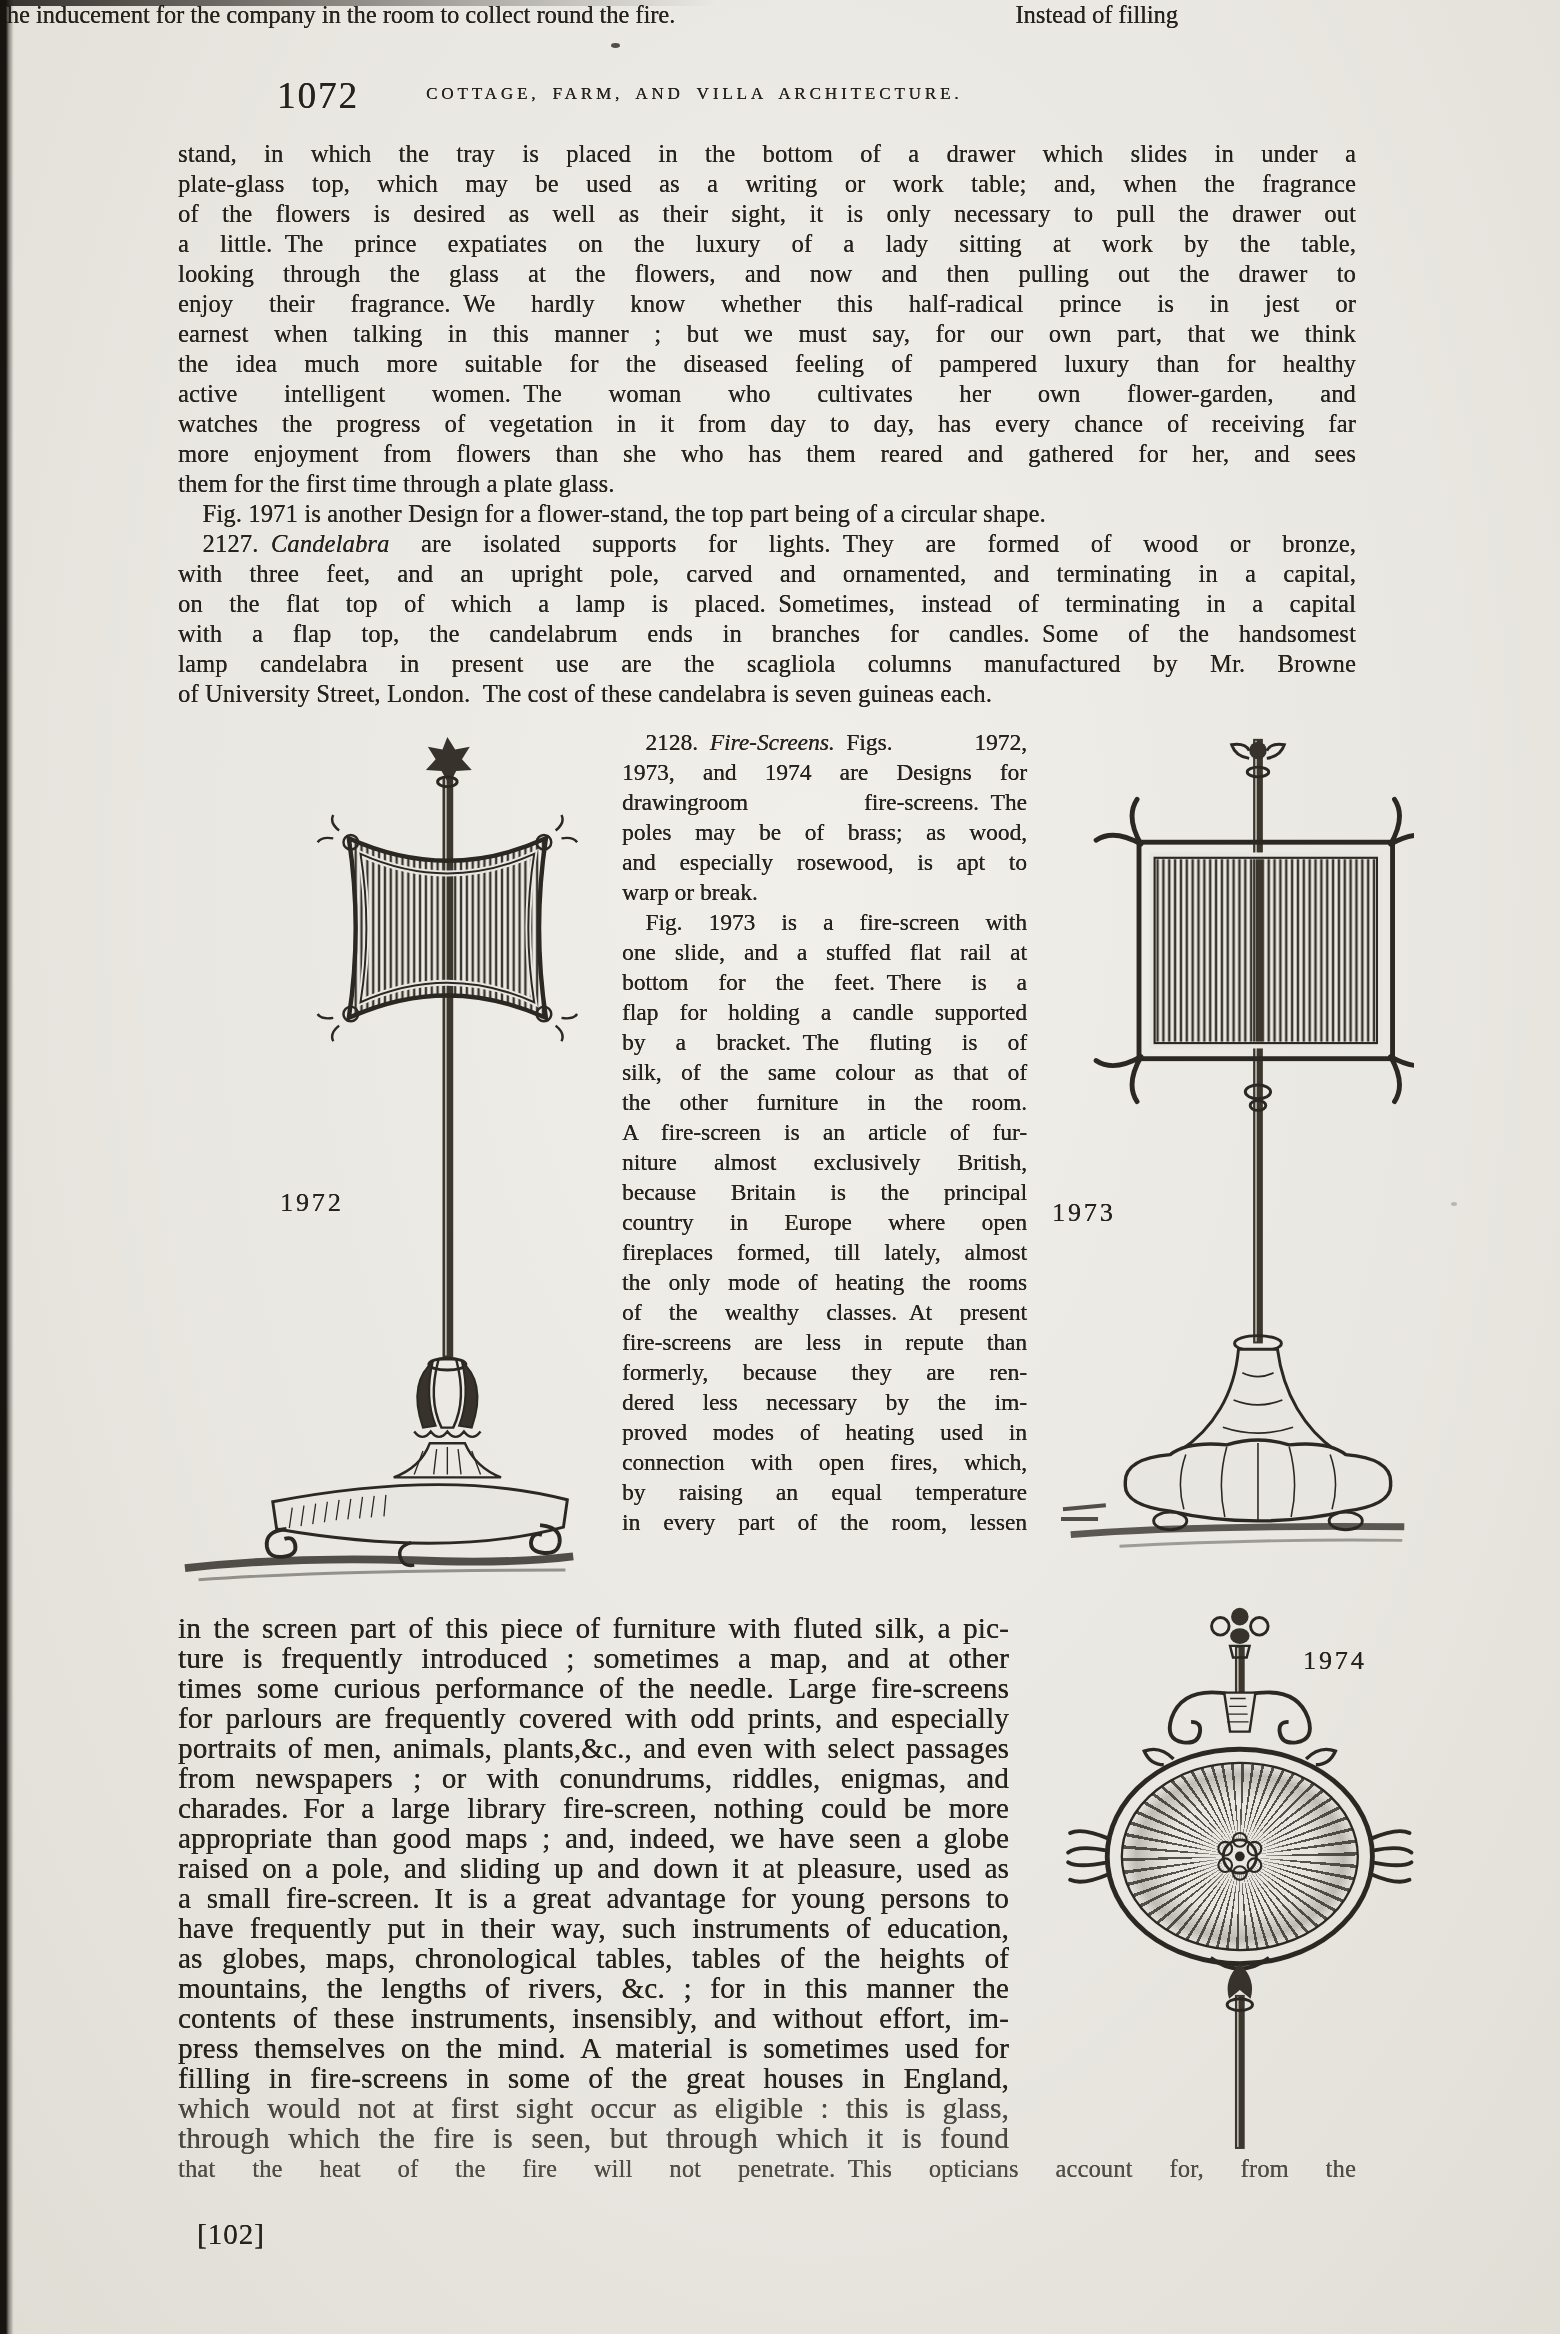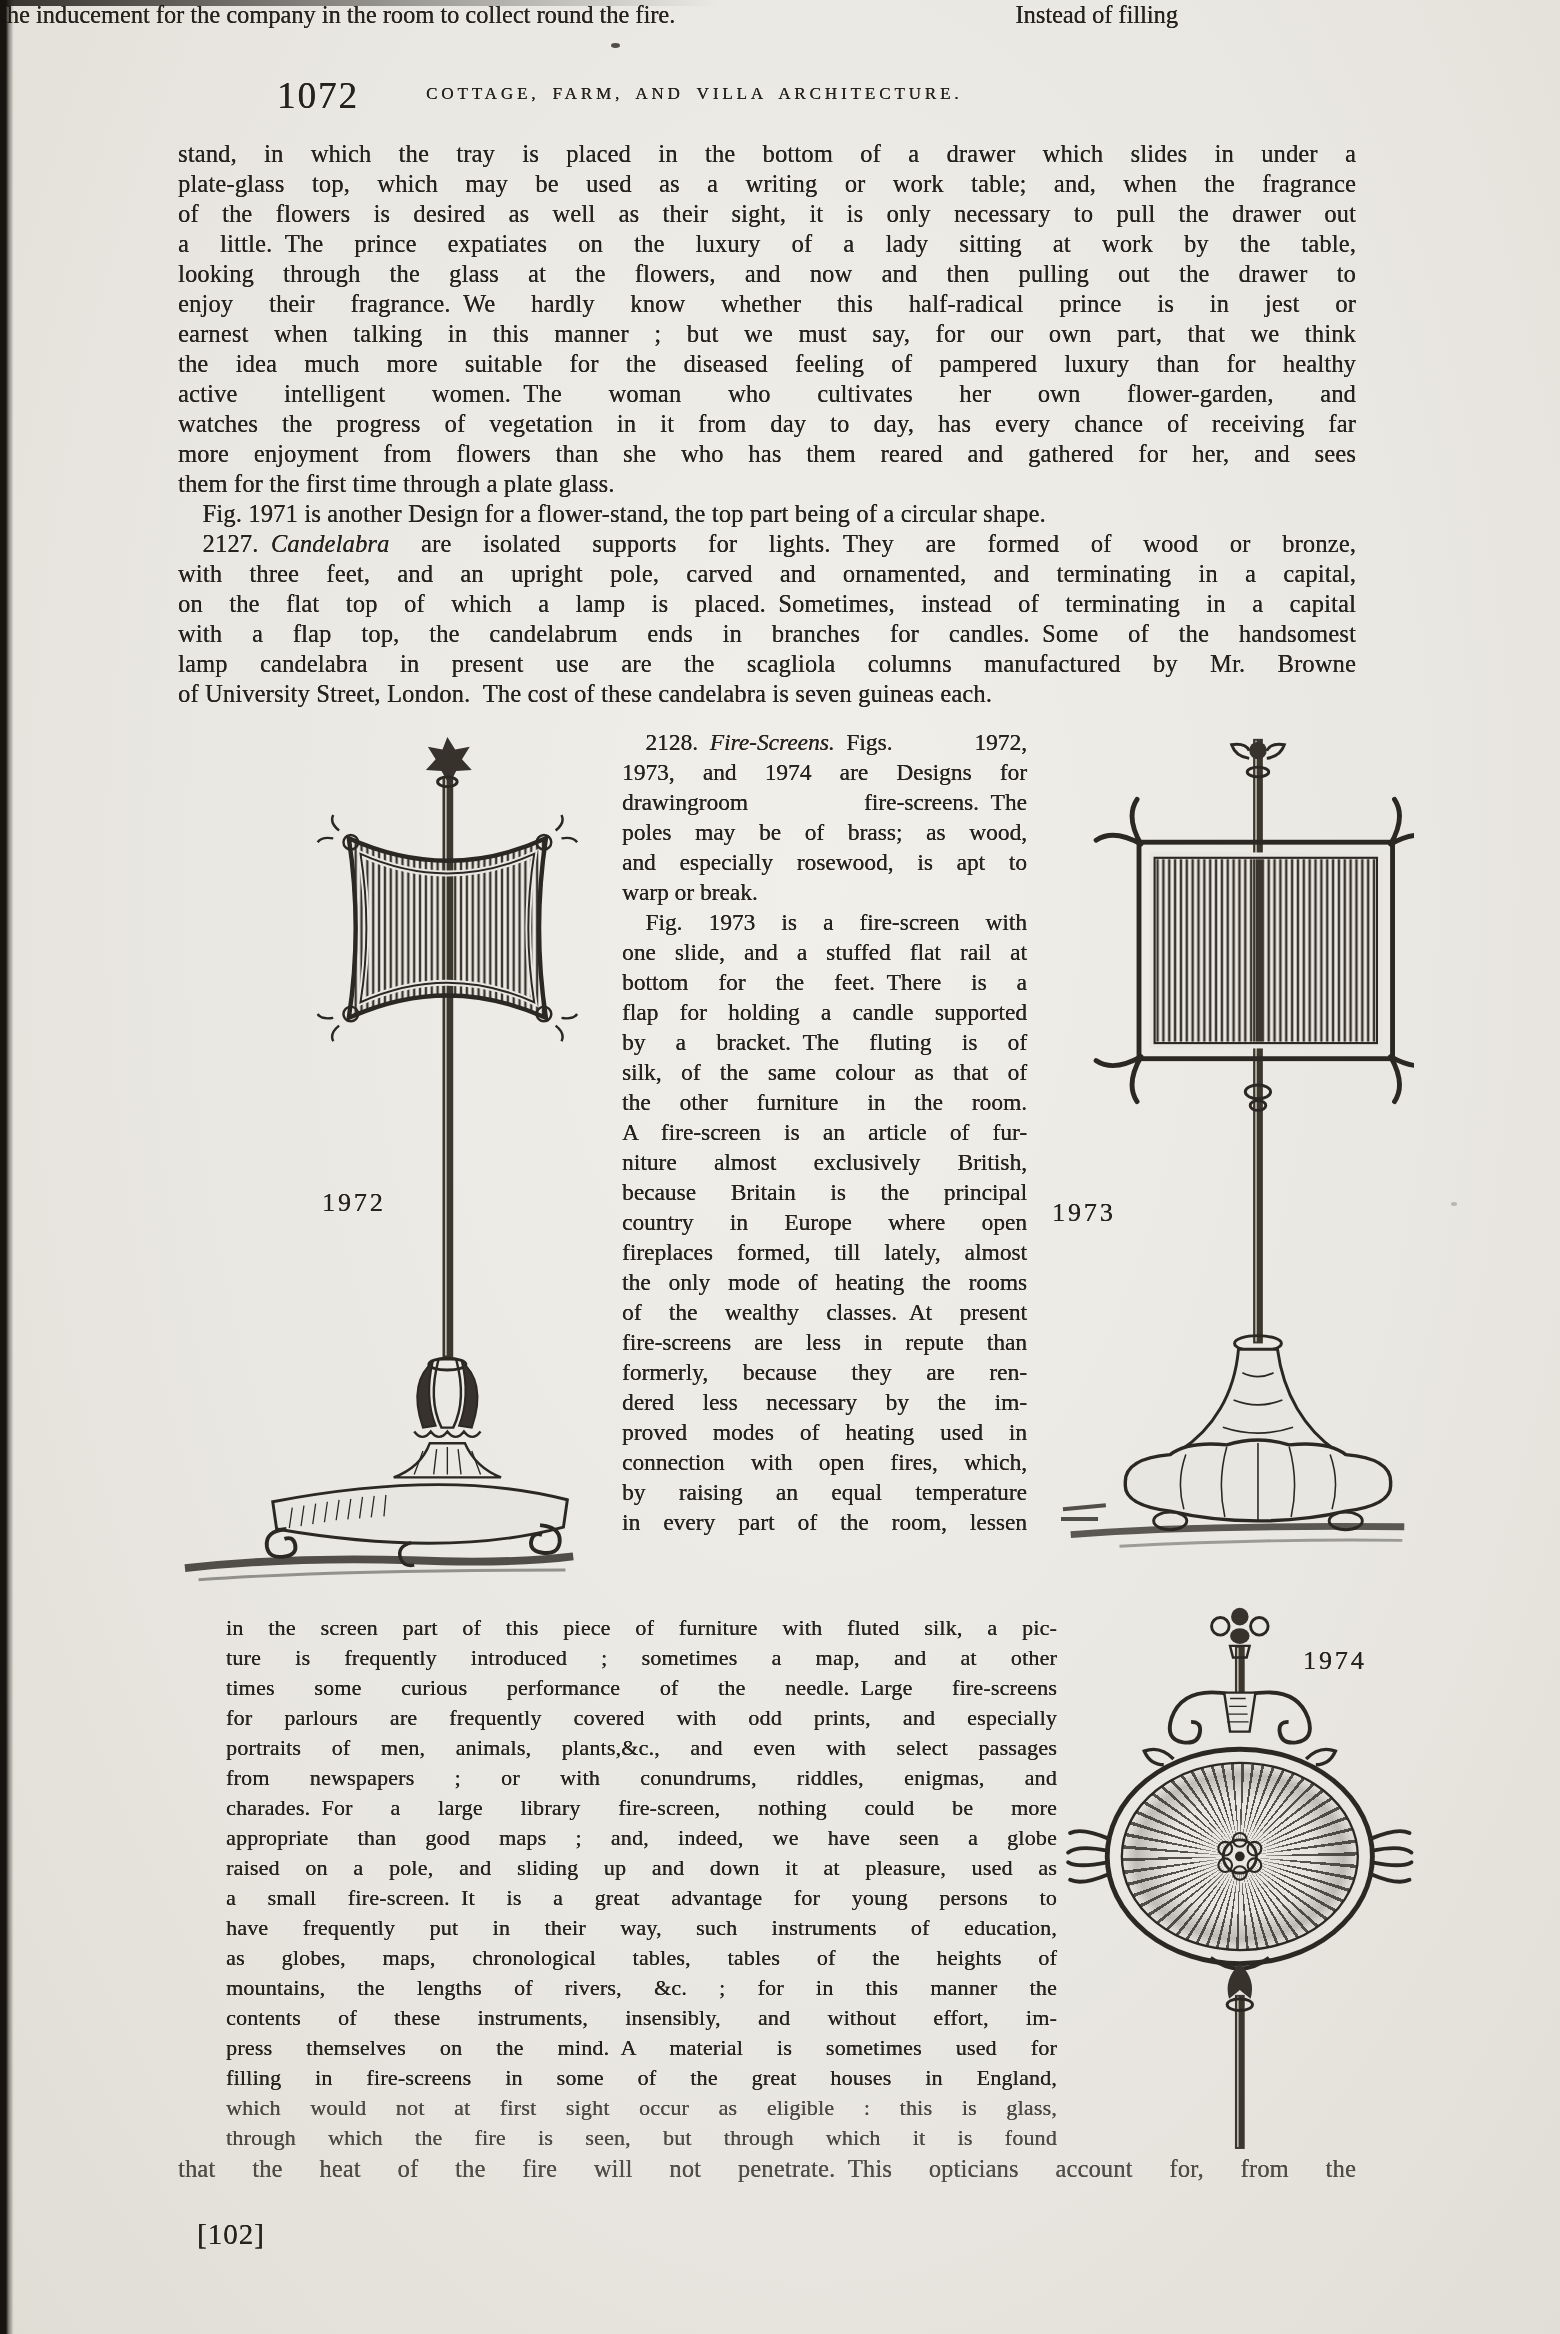--- a/index.html
+++ b/index.html
@@ -22,21 +22,21 @@
   
   .pagenum { position:absolute; left:277px; top:74px; font-size:37px; letter-spacing:2px; }
   .runtitle { position:absolute; left:426px; top:84px; font-size:17px; letter-spacing:3.9px; word-spacing:4.9px; }
   .signature { position:absolute; left:197px; top:2218px; font-size:29px; letter-spacing:1px; }
   
   .block { position:absolute; letter-spacing:0.2px; }
   .intro     { left:178px; top:139px;  width:1178px; font-size:24.4px; line-height:30px; }
   .midcol    { left:602px; top:727px;  width:405px;  font-size:23.4px; line-height:30px; letter-spacing:0;margin-left:20px; }
   .transition{ left:178px; top:1581px; width:1178px; font-size:24.4px; line-height:30px;
                display:flex; justify-content:space-between; white-space:nowrap; }
-  .lowcol    { left:178px; top:1613px; width:831px;  font-size:22px; line-height:30px;margin-left:48px; }
+  .lowcol    { left:178px; top:1613px; width:831px;  font-size:29px; line-height:30px; }
   .finalline { left:178px; top:2154px; width:1178px; font-size:24.4px; line-height:30px; }
   .tline { white-space:nowrap; text-align:justify; text-align-last:justify; text-justify:inter-word; }
   .tline.tend { text-align-last:left; }
   .ital { font-style:italic; }
   
   .lowcol .tline:nth-child(17),
   .lowcol .tline:nth-child(18) { opacity:.8; filter:blur(0.3px); }
   .finalline .tline { opacity:.78; filter:blur(0.3px); }
   
   .fig { position:absolute; z-index:3; }
@@ -44,21 +44,21 @@
   .f1973 { left:1061px; top:729px;  width:353px; height:831px; }
   .f1974 { left:1066px; top:1601px; width:373px; height:585px; }
   .flutes1974 { position:absolute; z-index:2; left:1122px; top:1763px; width:236px; height:187px;
     border-radius:50%;
     background:
       radial-gradient(closest-side, #e9e7e1 0%, rgba(233,231,225,.92) 9%, rgba(233,231,225,0) 42%),
       radial-gradient(closest-side, rgba(43,39,33,0) 62%, rgba(43,39,33,.22) 88%, rgba(43,39,33,0) 100%),
       repeating-conic-gradient(from 1deg, rgba(43,39,33,.78) 0deg 1.7deg, rgba(43,39,33,0) 1.7deg 6.2deg);
   }
   .figlabel { position:absolute; z-index:5; font-size:26px; letter-spacing:2.9px; }
-  .l1972 { left:280px;  top:1188px;margin-left:42px; }
+  .l1972 { left:280px;  top:1188px; }
   .l1973 { left:1052px; top:1198px; }
   .l1974 { left:1303px; top:1646px;text-align:right; }
 </style>
 </head>
 <body>
 
 <div class="page">
 
   <div class="edge-left"></div>
   <div class="edge-top"></div>

